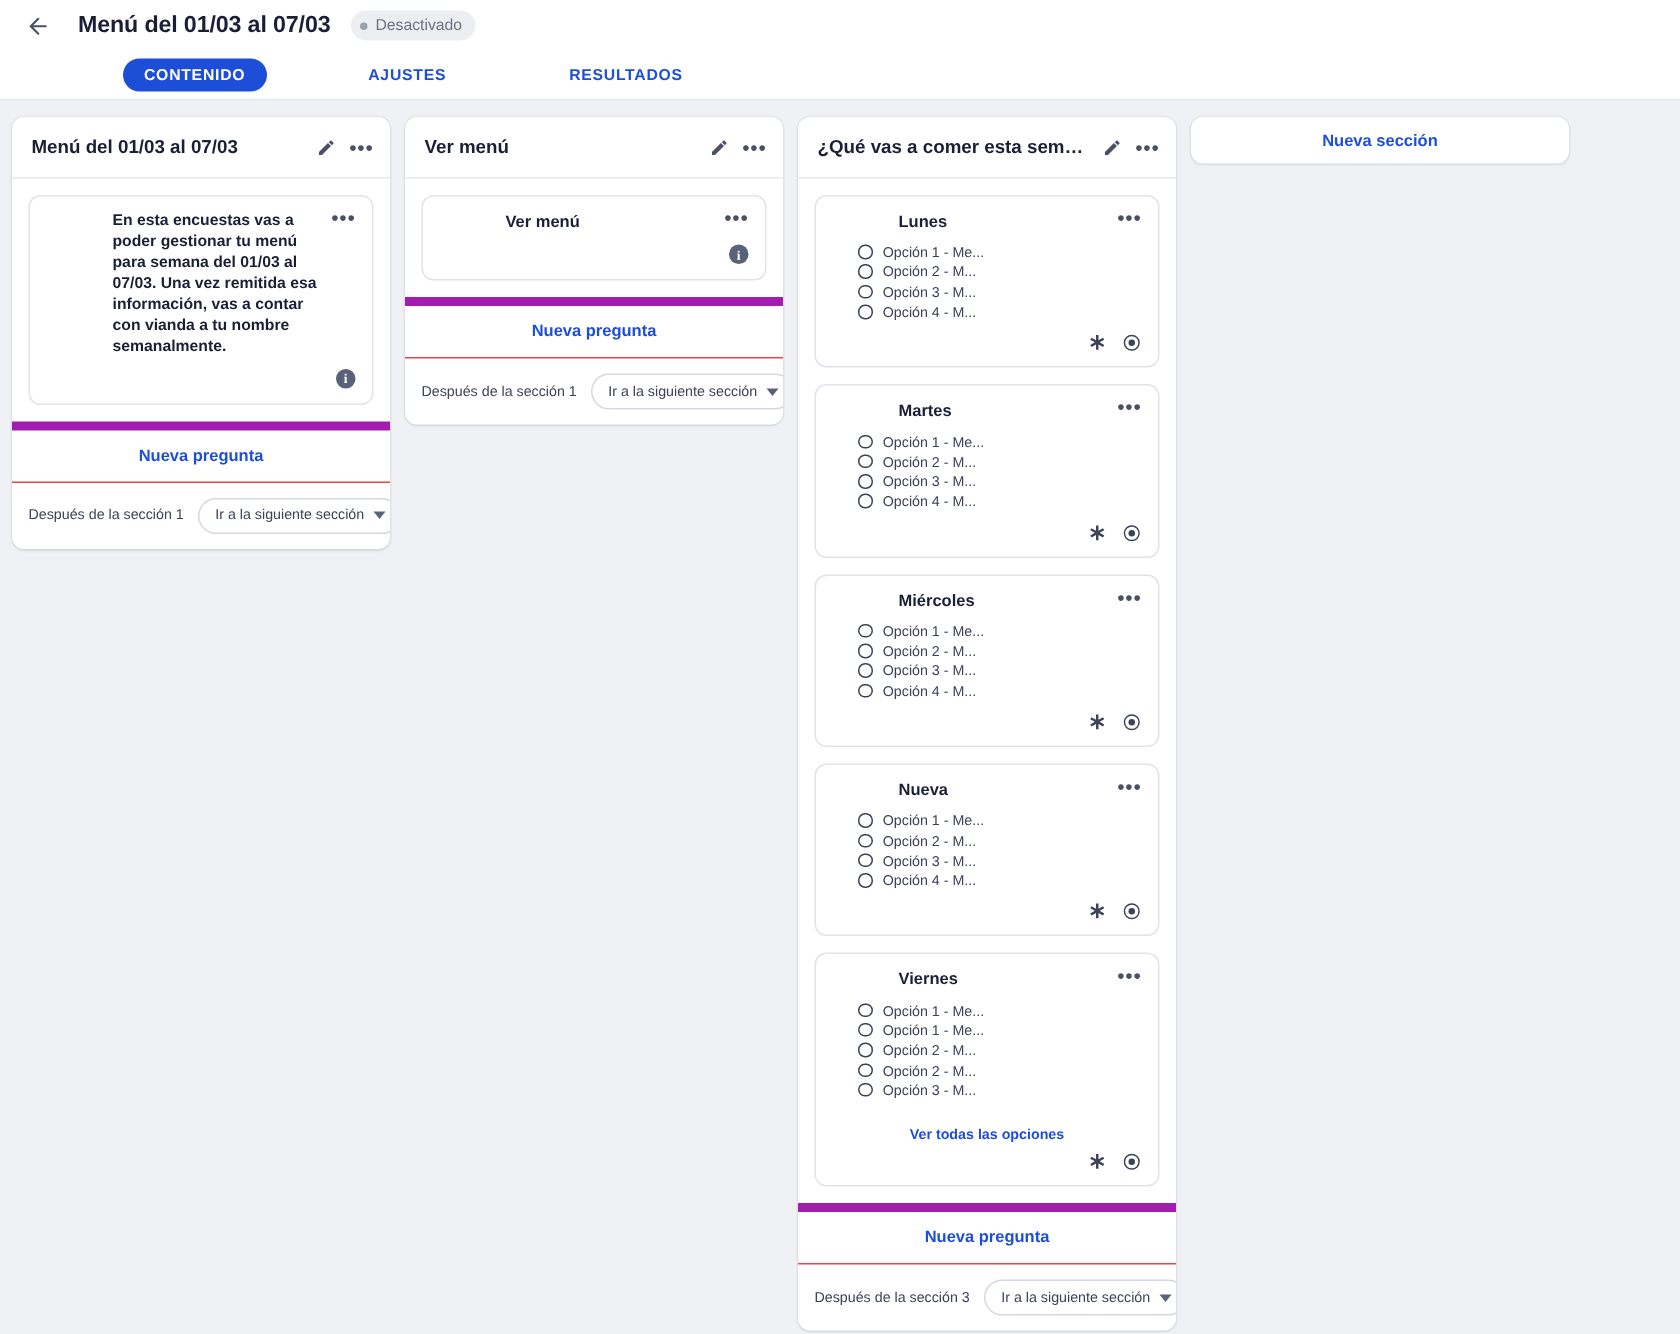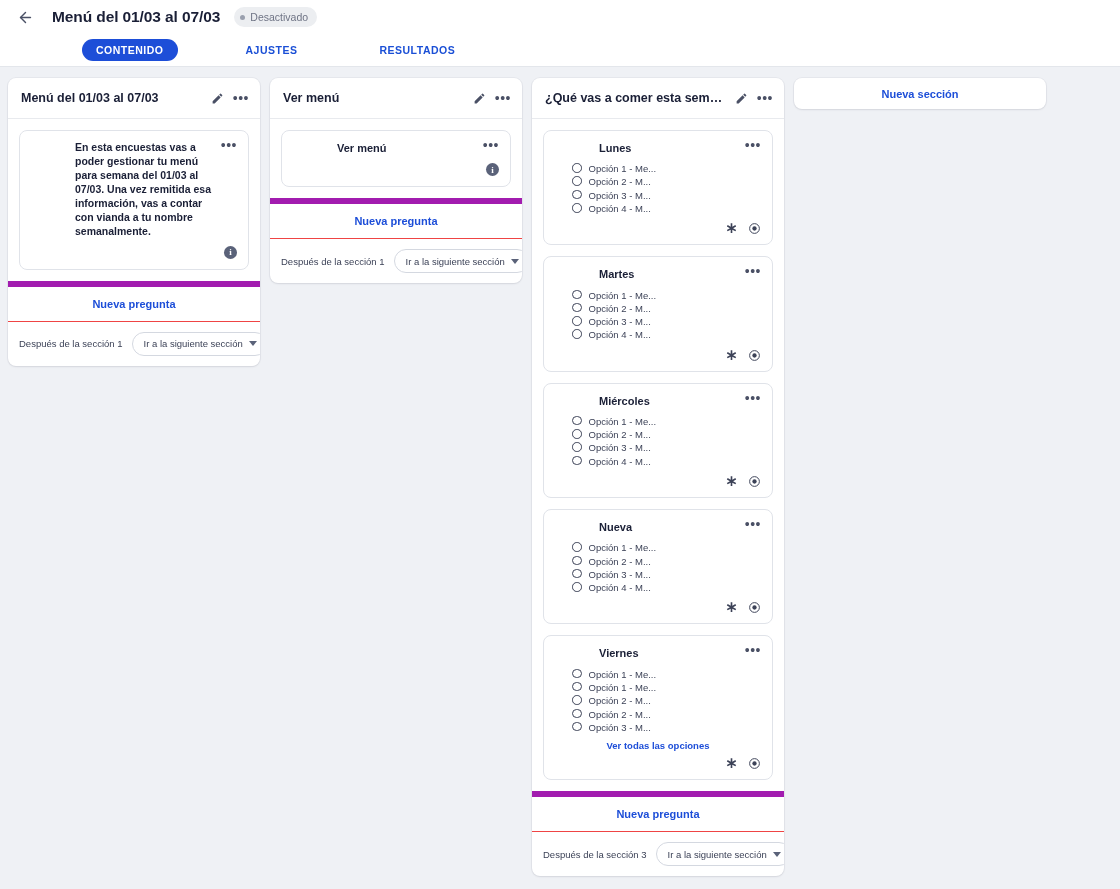--- a/index.html
+++ b/index.html
@@ -187,21 +187,21 @@
   .opt-label {
     font-size: 9.5px;
     color: #3c4257;
     white-space: nowrap;
   }
   .see-all {
     text-align: center;
     font-size: 9.5px;
     color: #1d4ed8;
     font-weight: 600;
-    margin-top: 5px;
+    margin-top: 16px;
     cursor: pointer;
   }
   .badge-row {
     display: flex;
     justify-content: flex-end;
     align-items: center;
     gap: 10px;
     margin-top: 6px;
     color: #3c4257;
   }

